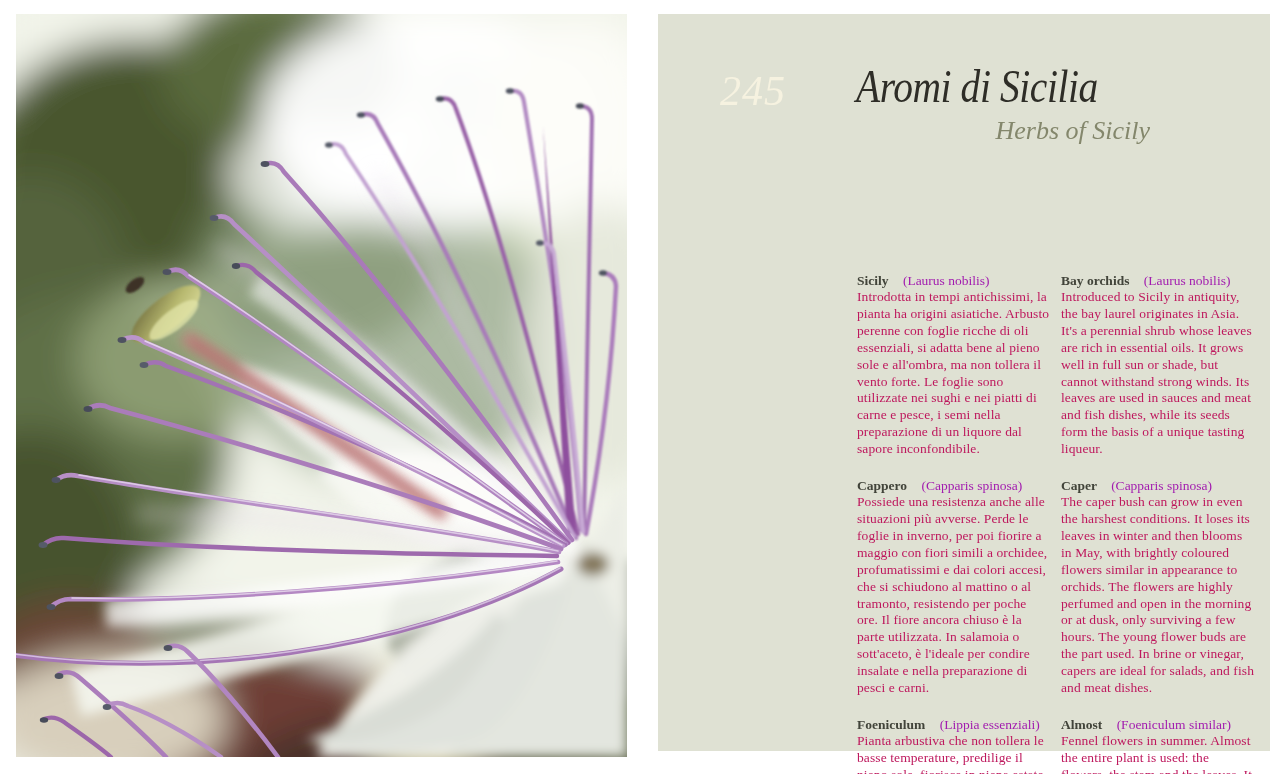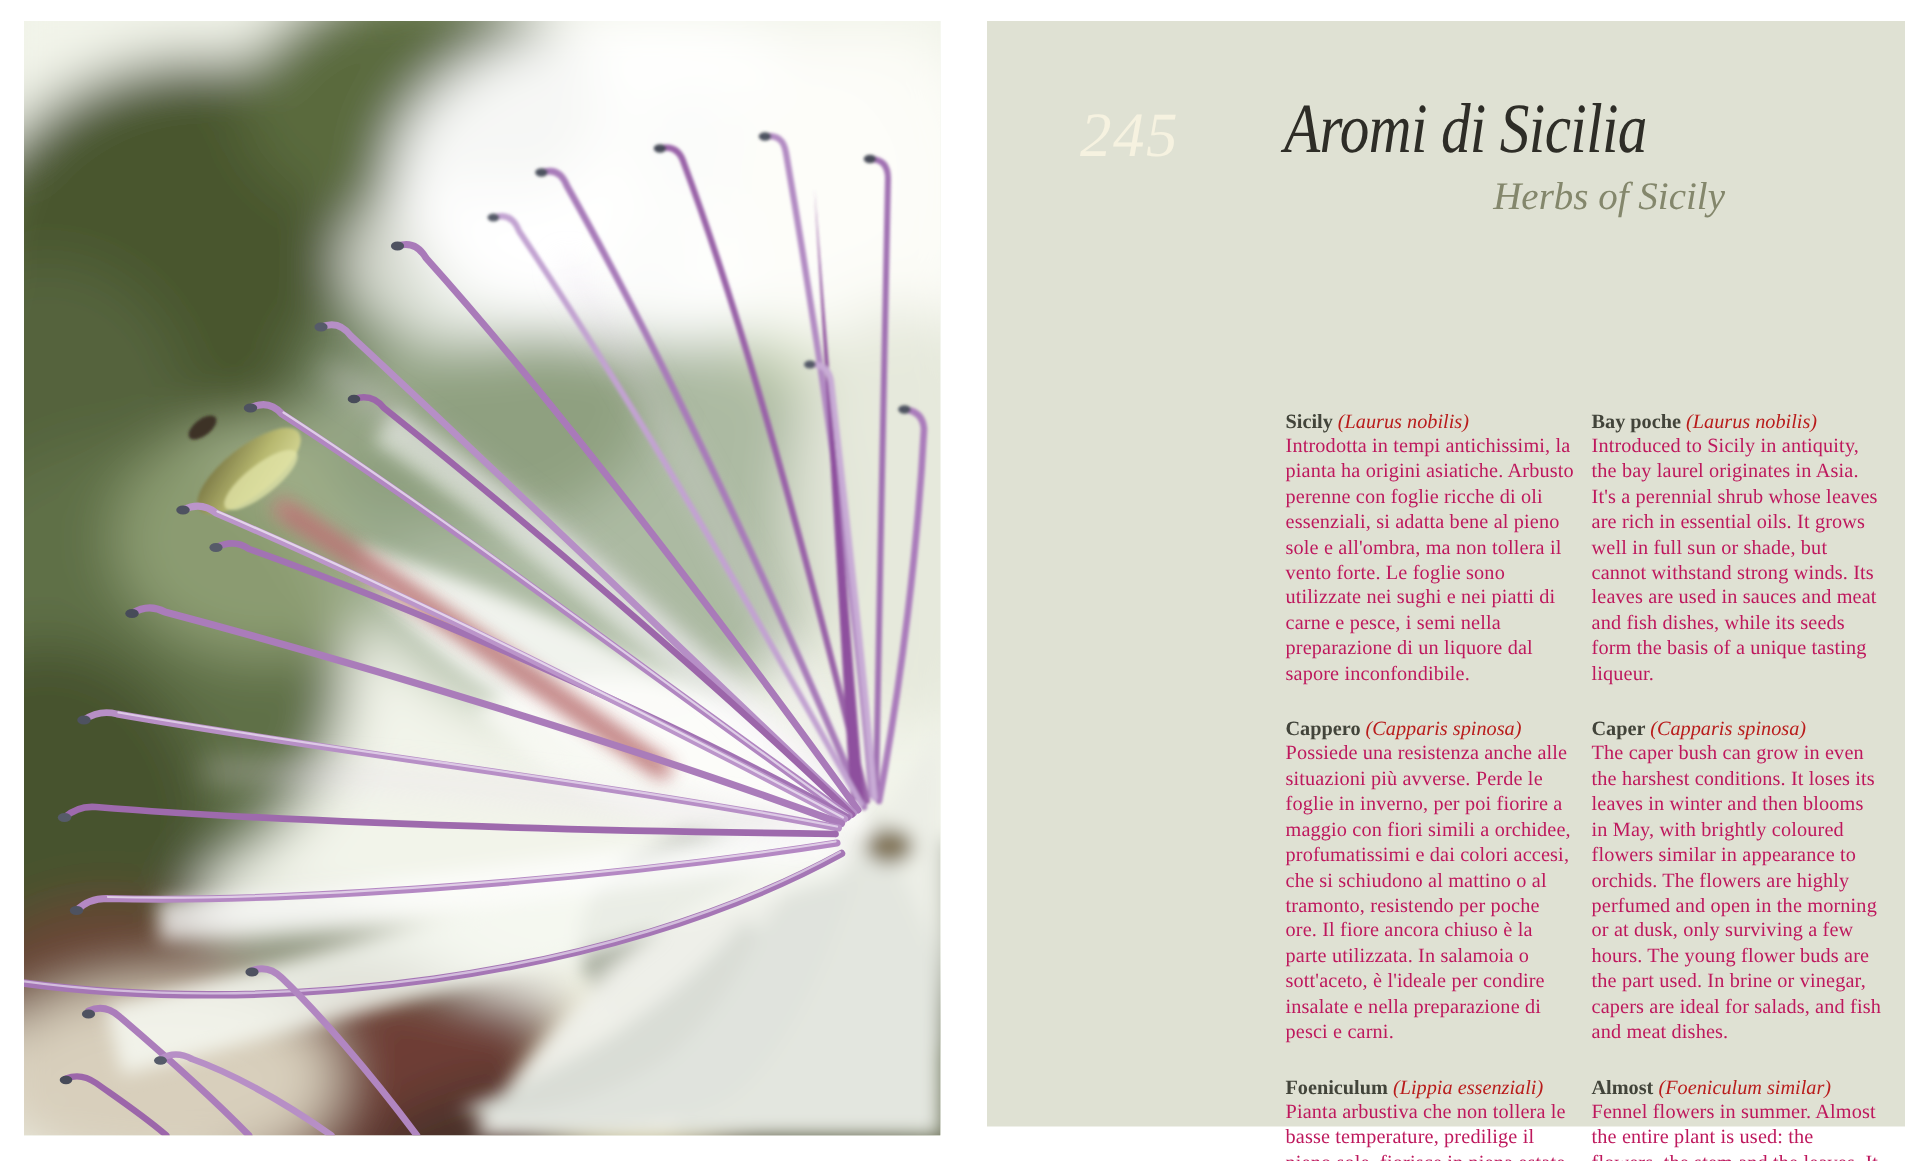--- a/index.html
+++ b/index.html
@@ -38,21 +38,21 @@
   }
   .columns{
     position:absolute;left:199px;top:258px;width:398px;
     display:flex;gap:11px;
   }
   .col{width:193px;flex:0 0 193px;}
   .entry{margin:0 0 19px 0;}
   .entry h3{
     margin:0;font-size:13.5px;line-height:17px;font-weight:700;color:#42443a;
   }
-  .entry h3 .latin{font-weight:400;font-style:italic;color:#b91c1c;}
+  .entry h3 .latin{font-weight:400;color:#a21caf;margin-left:11px;}
   .entry p{
     margin:0;font-size:13.5px;line-height:16.9px;color:#be185d;
     letter-spacing:.1px;
   }
 </style>
 </head>
 <body>
 
 <div class="spread">
 
@@ -216,21 +216,21 @@
           <p>Possiede una resistenza anche alle situazioni più avverse. Perde le foglie in inverno, per poi fiorire a maggio con fiori simili a orchidee, profumatissimi e dai colori accesi, che si schiudono al mattino o al tramonto, resistendo per poche ore. Il fiore ancora chiuso è la parte utilizzata. In salamoia o sott'aceto, è l'ideale per condire insalate e nella preparazione di pesci e carni.</p>
         </section>
         <section class="entry">
           <h3><span class="hname">Foeniculum</span> <span class="latin">(Lippia essenziali)</span></h3>
           <p>Pianta arbustiva che non tollera le basse temperature, predilige il pieno sole, fiorisce in piena estate e perde le foglie in inverno. Le sue foglie lanceolate di colore verde chiaro emanano un profumo agrumato che ben si sposa con il pesce. Ottima per infusi o liquori, si utilizza anche per insaporire macedonie e gelati.</p>
         </section>
       </div>
 
       <div class="col">
         <section class="entry">
-          <h3><span class="hname">Bay poche</span> <span class="latin">(Laurus nobilis)</span></h3>
+          <h3><span class="hname">Bay orchids</span> <span class="latin">(Laurus nobilis)</span></h3>
           <p>Introduced to Sicily in antiquity, the bay laurel originates in Asia. It's a perennial shrub whose leaves are rich in essential oils. It grows well in full sun or shade, but cannot withstand strong winds. Its leaves are used in sauces and meat and fish dishes, while its seeds form the basis of a unique tasting liqueur.</p>
         </section>
         <section class="entry">
           <h3><span class="hname">Caper</span> <span class="latin">(Capparis spinosa)</span></h3>
           <p>The caper bush can grow in even the harshest conditions. It loses its leaves in winter and then blooms in May, with brightly coloured flowers similar in appearance to orchids. The flowers are highly perfumed and open in the morning or at dusk, only surviving a few hours. The young flower buds are the part used. In brine or vinegar, capers are ideal for salads, and fish and meat dishes.</p>
         </section>
         <section class="entry">
           <h3><span class="hname">Almost</span> <span class="latin">(Foeniculum similar)</span></h3>
           <p>Fennel flowers in summer. Almost the entire plant is used: the flowers, the stem and the leaves. It goes well with fish dishes and delicate cheeses. In Palermo, it's widely used in pasta with sardines.</p>
         </section>

